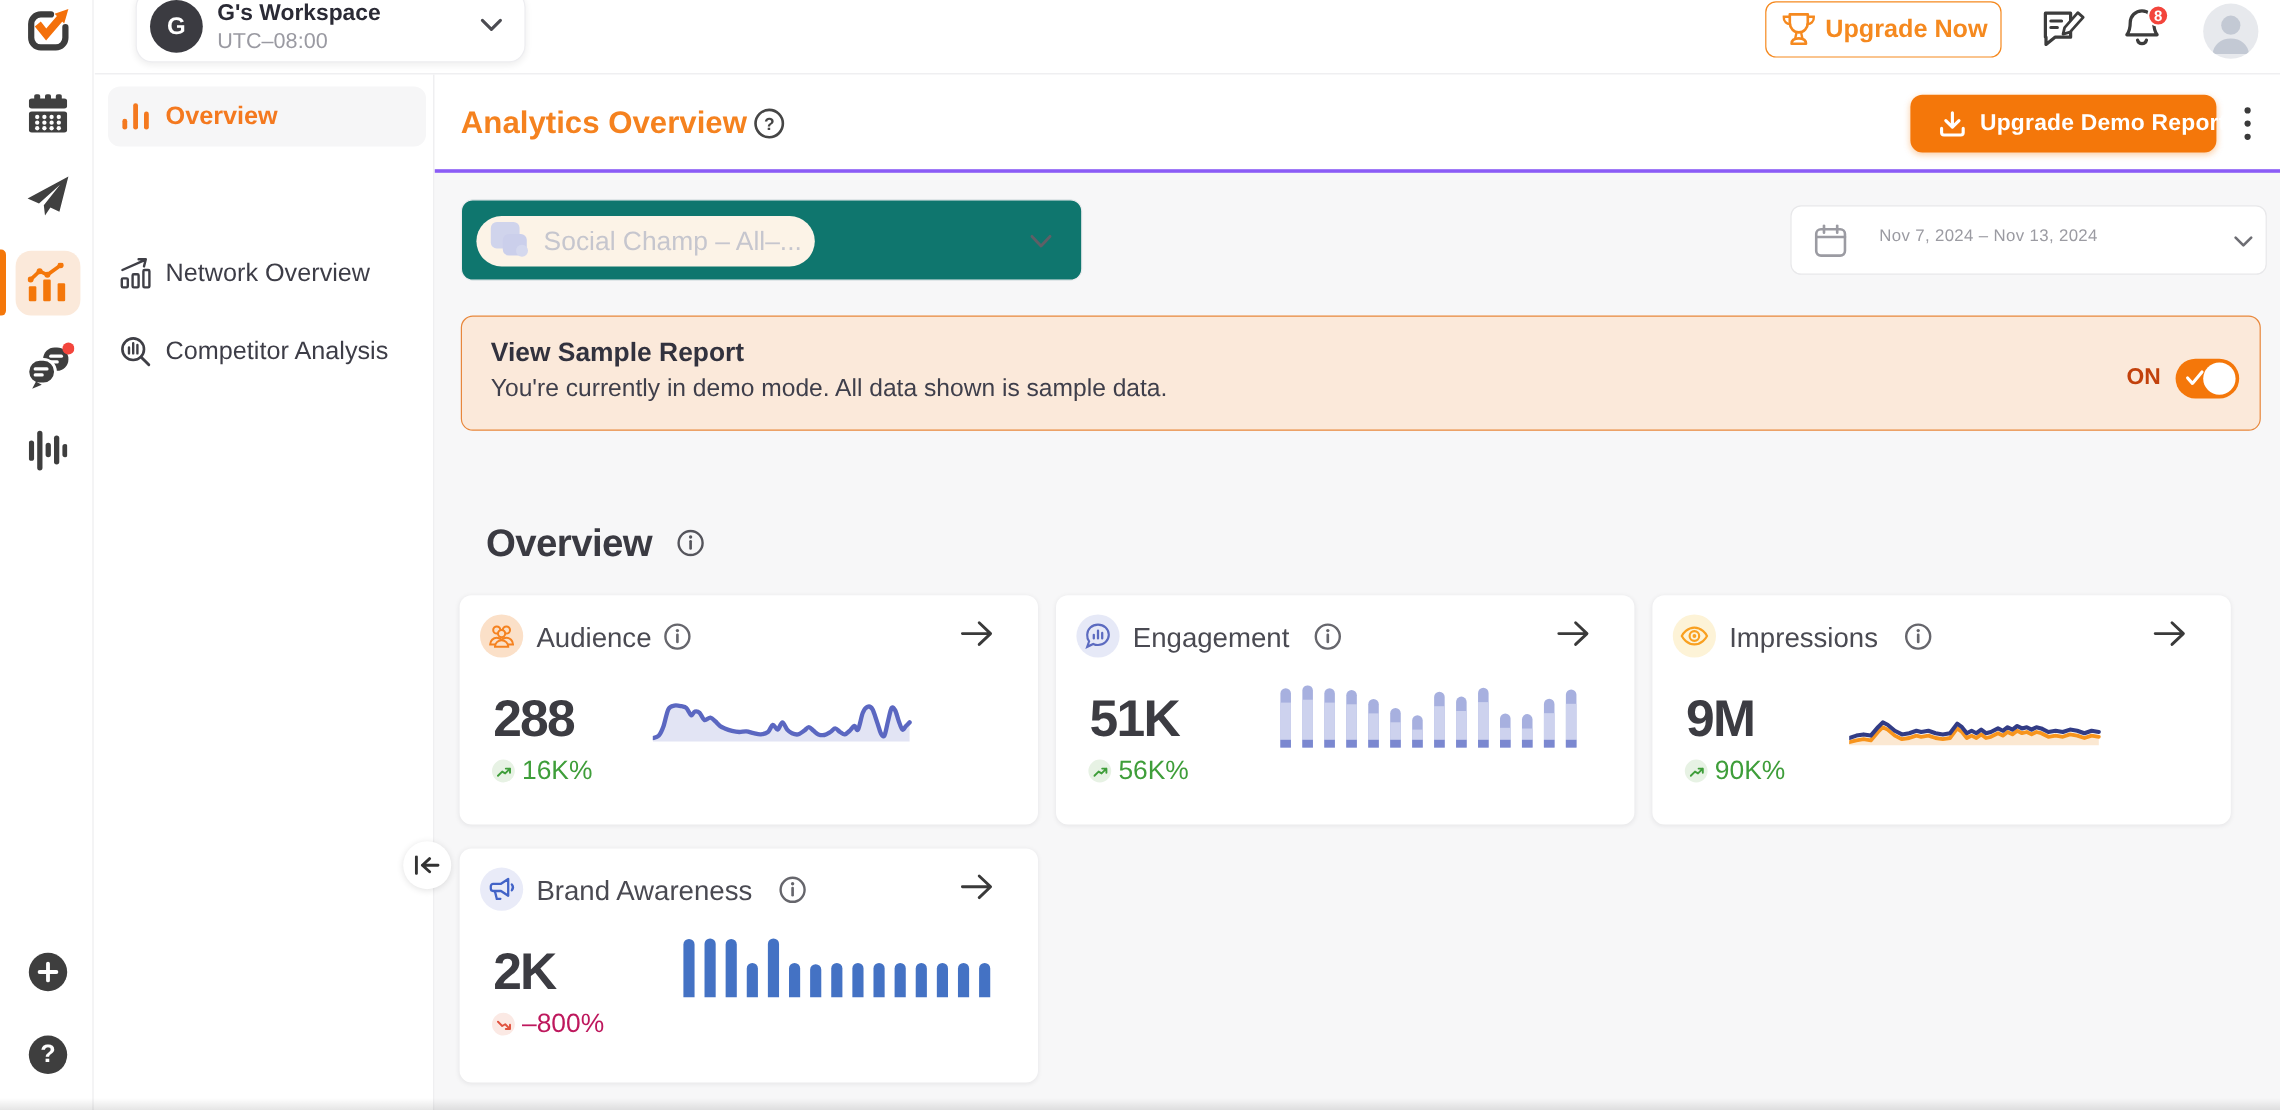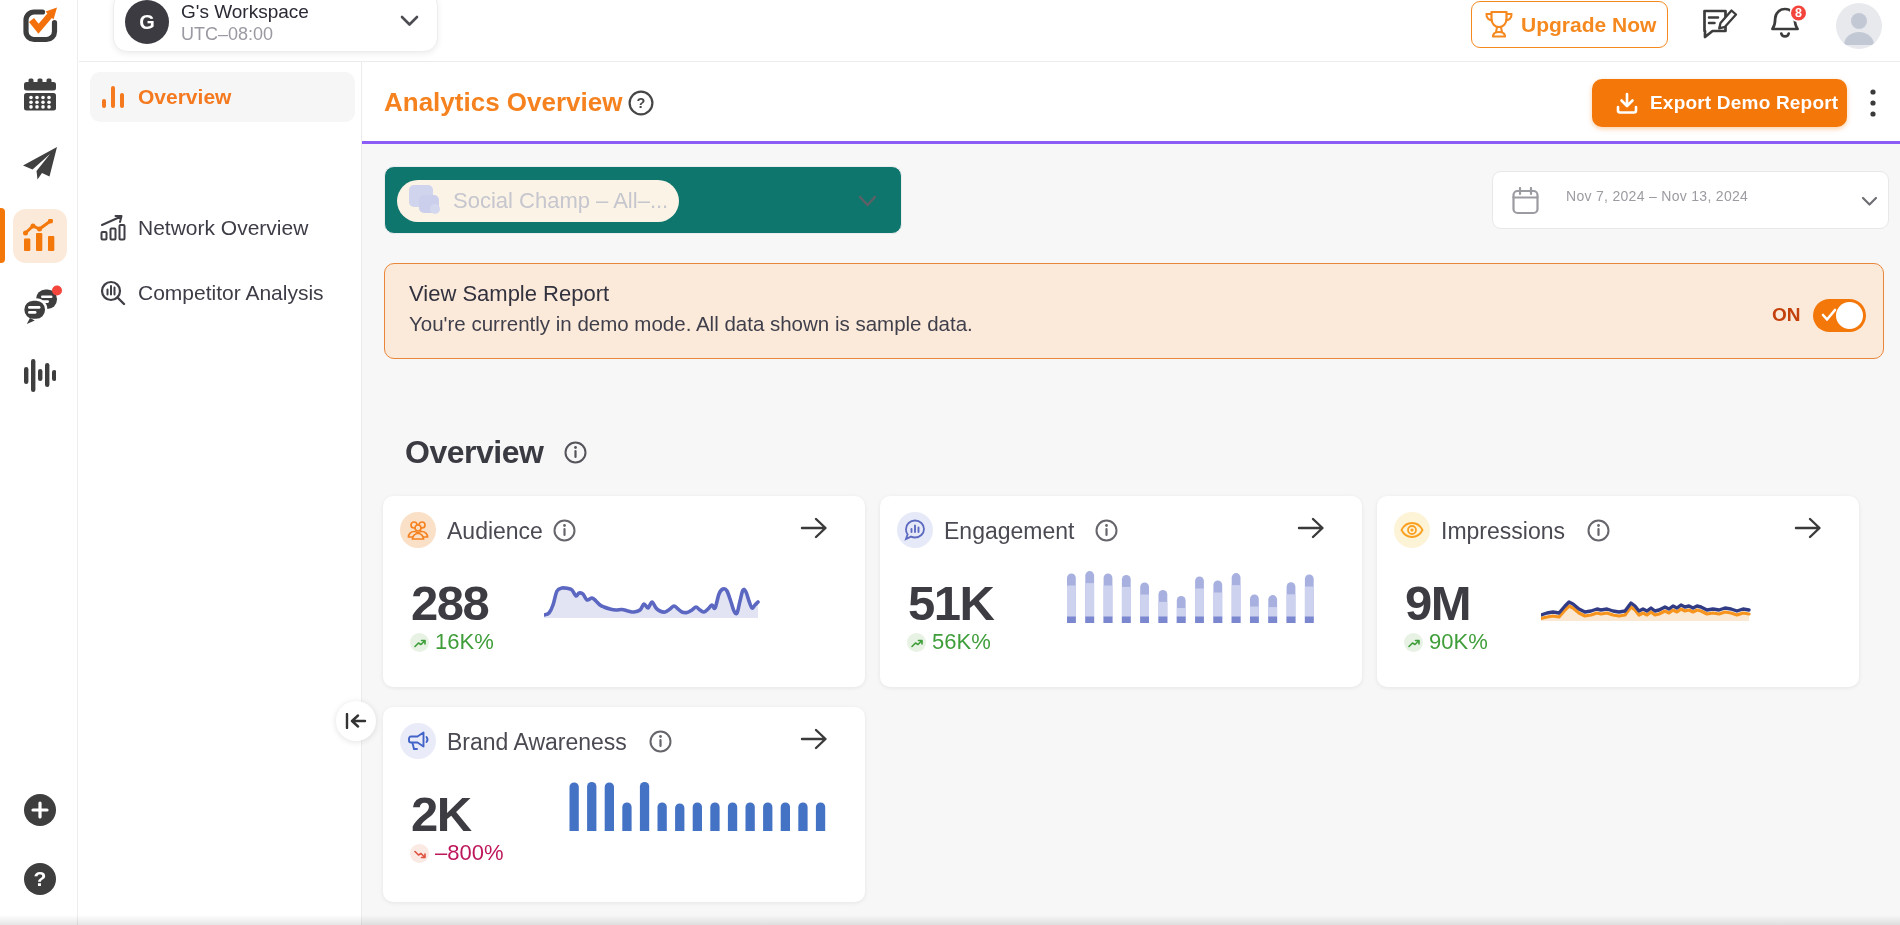--- a/index.html
+++ b/index.html
@@ -28,21 +28,21 @@
     border-bottom:3px solid #8b5cf6; z-index:1; }
   
   #main { position:absolute; left:362px; top:144px; width:1538px; height:781px; background:#f7f7f8; }
   .card { position:absolute; width:482px; height:191px; background:#fff; border-radius:10px;
     box-shadow:0 1px 4px rgba(30,30,40,.08); }
   .card .c-ico { position:absolute; left:17px; top:16px; width:36px; height:36px; border-radius:50%; }
   .card .c-ico svg { position:absolute; left:7px; top:7px; }
   .card .c-title { position:absolute; left:64px; top:22px; font-size:23px; color:#4a4a52; }
   .card .c-info { position:absolute; top:23px; }
   .card .c-arrow { position:absolute; right:37px; top:20px; }
-  .card .c-num { position:absolute; left:28px; top:79px; font-size:49px; font-weight:bold; color:#3c3c42; letter-spacing:-1.5px; }
+  .card .c-num { position:absolute; left:28px; top:79px; font-size:43px; font-weight:bold; color:#3c3c42; letter-spacing:-1.5px; }
   .card .c-delta { position:absolute; left:27px; top:136px; height:22px; }
   .card .c-delta .d-ico { position:absolute; left:0; top:1px; width:19px; height:19px; border-radius:50%; }
   .card .c-delta .d-txt { position:absolute; left:25px; top:-3px; font-size:22px; white-space:nowrap; }
   .green .d-ico { background:#e7f2e4; }
   .green .d-txt { color:#3f9e3a; }
   .red .d-ico { background:#fbe9e4; }
   .red .d-txt { color:#be185d; }
 </style>
 </head>
 <body>
@@ -146,21 +146,21 @@
       <path d="M17.5 17.5 L24 24" stroke="#3f3f46" stroke-width="2.4" stroke-linecap="round"></path>
       <path d="M7.5 14.5 v-5 M11 14.5 V6 M14.5 14.5 v-7" stroke="#3f3f46" stroke-width="2" stroke-linecap="round"></path>
     </svg>
     <div class="mi-label">Competitor Analysis</div>
   </div>
 </div>
 
 <div id="topbar">
   <div id="wscard">
     <div class="abs" style="left:11px;top:7px;width:44px;height:44px;border-radius:50%;background:#3b3b41;color:#fff;font-size:20px;font-weight:bold;text-align:center;line-height:44px">G</div>
-    <div class="abs" style="left:67px;top:8px;font-size:19px;font-weight:normal;color:#2a2a35">G's Workspace</div>
+    <div class="abs" style="left:67px;top:8px;font-size:19px;font-weight:bold;color:#2a2a35">G's Workspace</div>
     <div class="abs" style="left:67px;top:31px;font-size:18px;color:#9a9aa2">UTC–08:00</div>
     <svg class="abs" style="left:286px;top:22px" width="19" height="12" viewBox="0 0 19 12">
       <path d="M2 2 L9.5 9.5 L17 2" fill="none" stroke="#4c4c52" stroke-width="2.6" stroke-linecap="round" stroke-linejoin="round"></path>
     </svg>
   </div>
 
   <div class="abs" style="left:1392px;top:1px;width:197px;height:47px;border:1.5px solid #f5891f;border-radius:9px">
     <svg class="abs" style="left:12px;top:7px" width="30" height="31" viewBox="0 0 30 31">
       <path d="M7.5 3 h15 v7 a7.5 8 0 0 1 -15 0 z" fill="none" stroke="#f5891f" stroke-width="2.2" stroke-linejoin="round"></path>
       <path d="M7.5 5 h-5 a5 5.5 0 0 0 6 6 M22.5 5 h5 a5 5.5 0 0 1 -6 6" fill="none" stroke="#f5891f" stroke-width="2"></path>
@@ -195,21 +195,21 @@
   <div class="abs" style="left:22px;top:25px;font-size:26px;font-weight:bold;color:#f5821f">Analytics Overview</div>
   <svg class="abs" style="left:266px;top:28px" width="26" height="26" viewBox="0 0 26 26">
     <circle cx="13" cy="13" r="11.4" fill="none" stroke="#464646" stroke-width="2.2"></circle>
     <text x="13" y="18" font-size="14.5" font-weight="bold" fill="#464646" text-anchor="middle">?</text>
   </svg>
   <div class="abs" style="left:1230px;top:17px;width:255px;height:48px;background:#f4770a;border-radius:10px;box-shadow:0 2px 5px rgba(244,119,10,.35)">
     <svg class="abs" style="left:23px;top:12px" width="24" height="24" viewBox="0 0 24 24">
       <path d="M12 3 v11 M6.5 9.5 L12 15 L17.5 9.5" fill="none" stroke="#fff" stroke-width="2.6" stroke-linecap="round" stroke-linejoin="round"></path>
       <path d="M3 16 v3.5 a2 2 0 0 0 2 2 h14 a2 2 0 0 0 2 -2 V16" fill="none" stroke="#fff" stroke-width="2.6" stroke-linecap="round"></path>
     </svg>
-    <div class="abs" style="left:58px;top:13px;font-size:19px;font-weight:bold;color:#fff;white-space:nowrap;letter-spacing:0.2px">Export Demo Report</div>
+    <div class="abs" style="left:58px;top:13px;font-size:19px;font-weight:bold;color:#fff;white-space:nowrap;letter-spacing:0.2px">Upgrade Demo Report</div>
   </div>
   <svg class="abs" style="left:1503px;top:26px" width="16" height="32" viewBox="0 0 16 32">
     <circle cx="8" cy="4" r="2.6" fill="#3a3a3a"></circle>
       <circle cx="8" cy="15" r="2.6" fill="#3a3a3a"></circle>
       <circle cx="8" cy="26" r="2.6" fill="#3a3a3a"></circle>
   </svg>
 </div>
 
 <div id="main">
 
@@ -231,21 +231,21 @@
       <rect x="1.5" y="4" width="24" height="22" rx="4" fill="none" stroke="#9b9ba2" stroke-width="2.2"></rect>
       <path d="M8 1 v6 M19 1 v6 M1.5 10.5 h24" stroke="#9b9ba2" stroke-width="2.2" stroke-linecap="round"></path>
     </svg>
     <div class="abs" style="left:73px;top:16px;font-size:14px;color:#9b9ba2;letter-spacing:0.3px">Nov 7, 2024 – Nov 13, 2024</div>
     <svg class="abs" style="left:368px;top:24px" width="17" height="11" viewBox="0 0 17 11">
       <path d="M2 2 L8.5 8.5 L15 2" fill="none" stroke="#6e6e74" stroke-width="2.2" stroke-linecap="round" stroke-linejoin="round"></path>
     </svg>
   </div>
 
   <div class="abs" style="left:22px;top:119px;width:1500px;height:96px;background:#fbe9da;border:1.5px solid #e8873b;border-radius:10px">
-    <div class="abs" style="left:24px;top:17px;font-size:22px;font-weight:normal;color:#32323e">View Sample Report</div>
+    <div class="abs" style="left:24px;top:17px;font-size:22px;font-weight:bold;color:#32323e">View Sample Report</div>
     <div class="abs" style="left:24px;top:48px;font-size:20.5px;color:#3f3f4b">You're currently in demo mode. All data shown is sample data.</div>
     <div class="abs" style="left:1387px;top:40px;font-size:19px;font-weight:bold;color:#c2410c">ON</div>
     <div class="abs" style="left:1428px;top:35px;width:53px;height:33px;background:#f4770a;border-radius:17px">
       <svg class="abs" style="left:8px;top:9px" width="16" height="14" viewBox="0 0 16 14">
         <path d="M2 7 L6 11.5 L14 2" fill="none" stroke="#fff" stroke-width="2.6" stroke-linecap="round" stroke-linejoin="round"></path>
       </svg>
       <div class="abs" style="left:23px;top:3px;width:27px;height:27px;background:#fff;border-radius:50%"></div>
     </div>
   </div>
 

